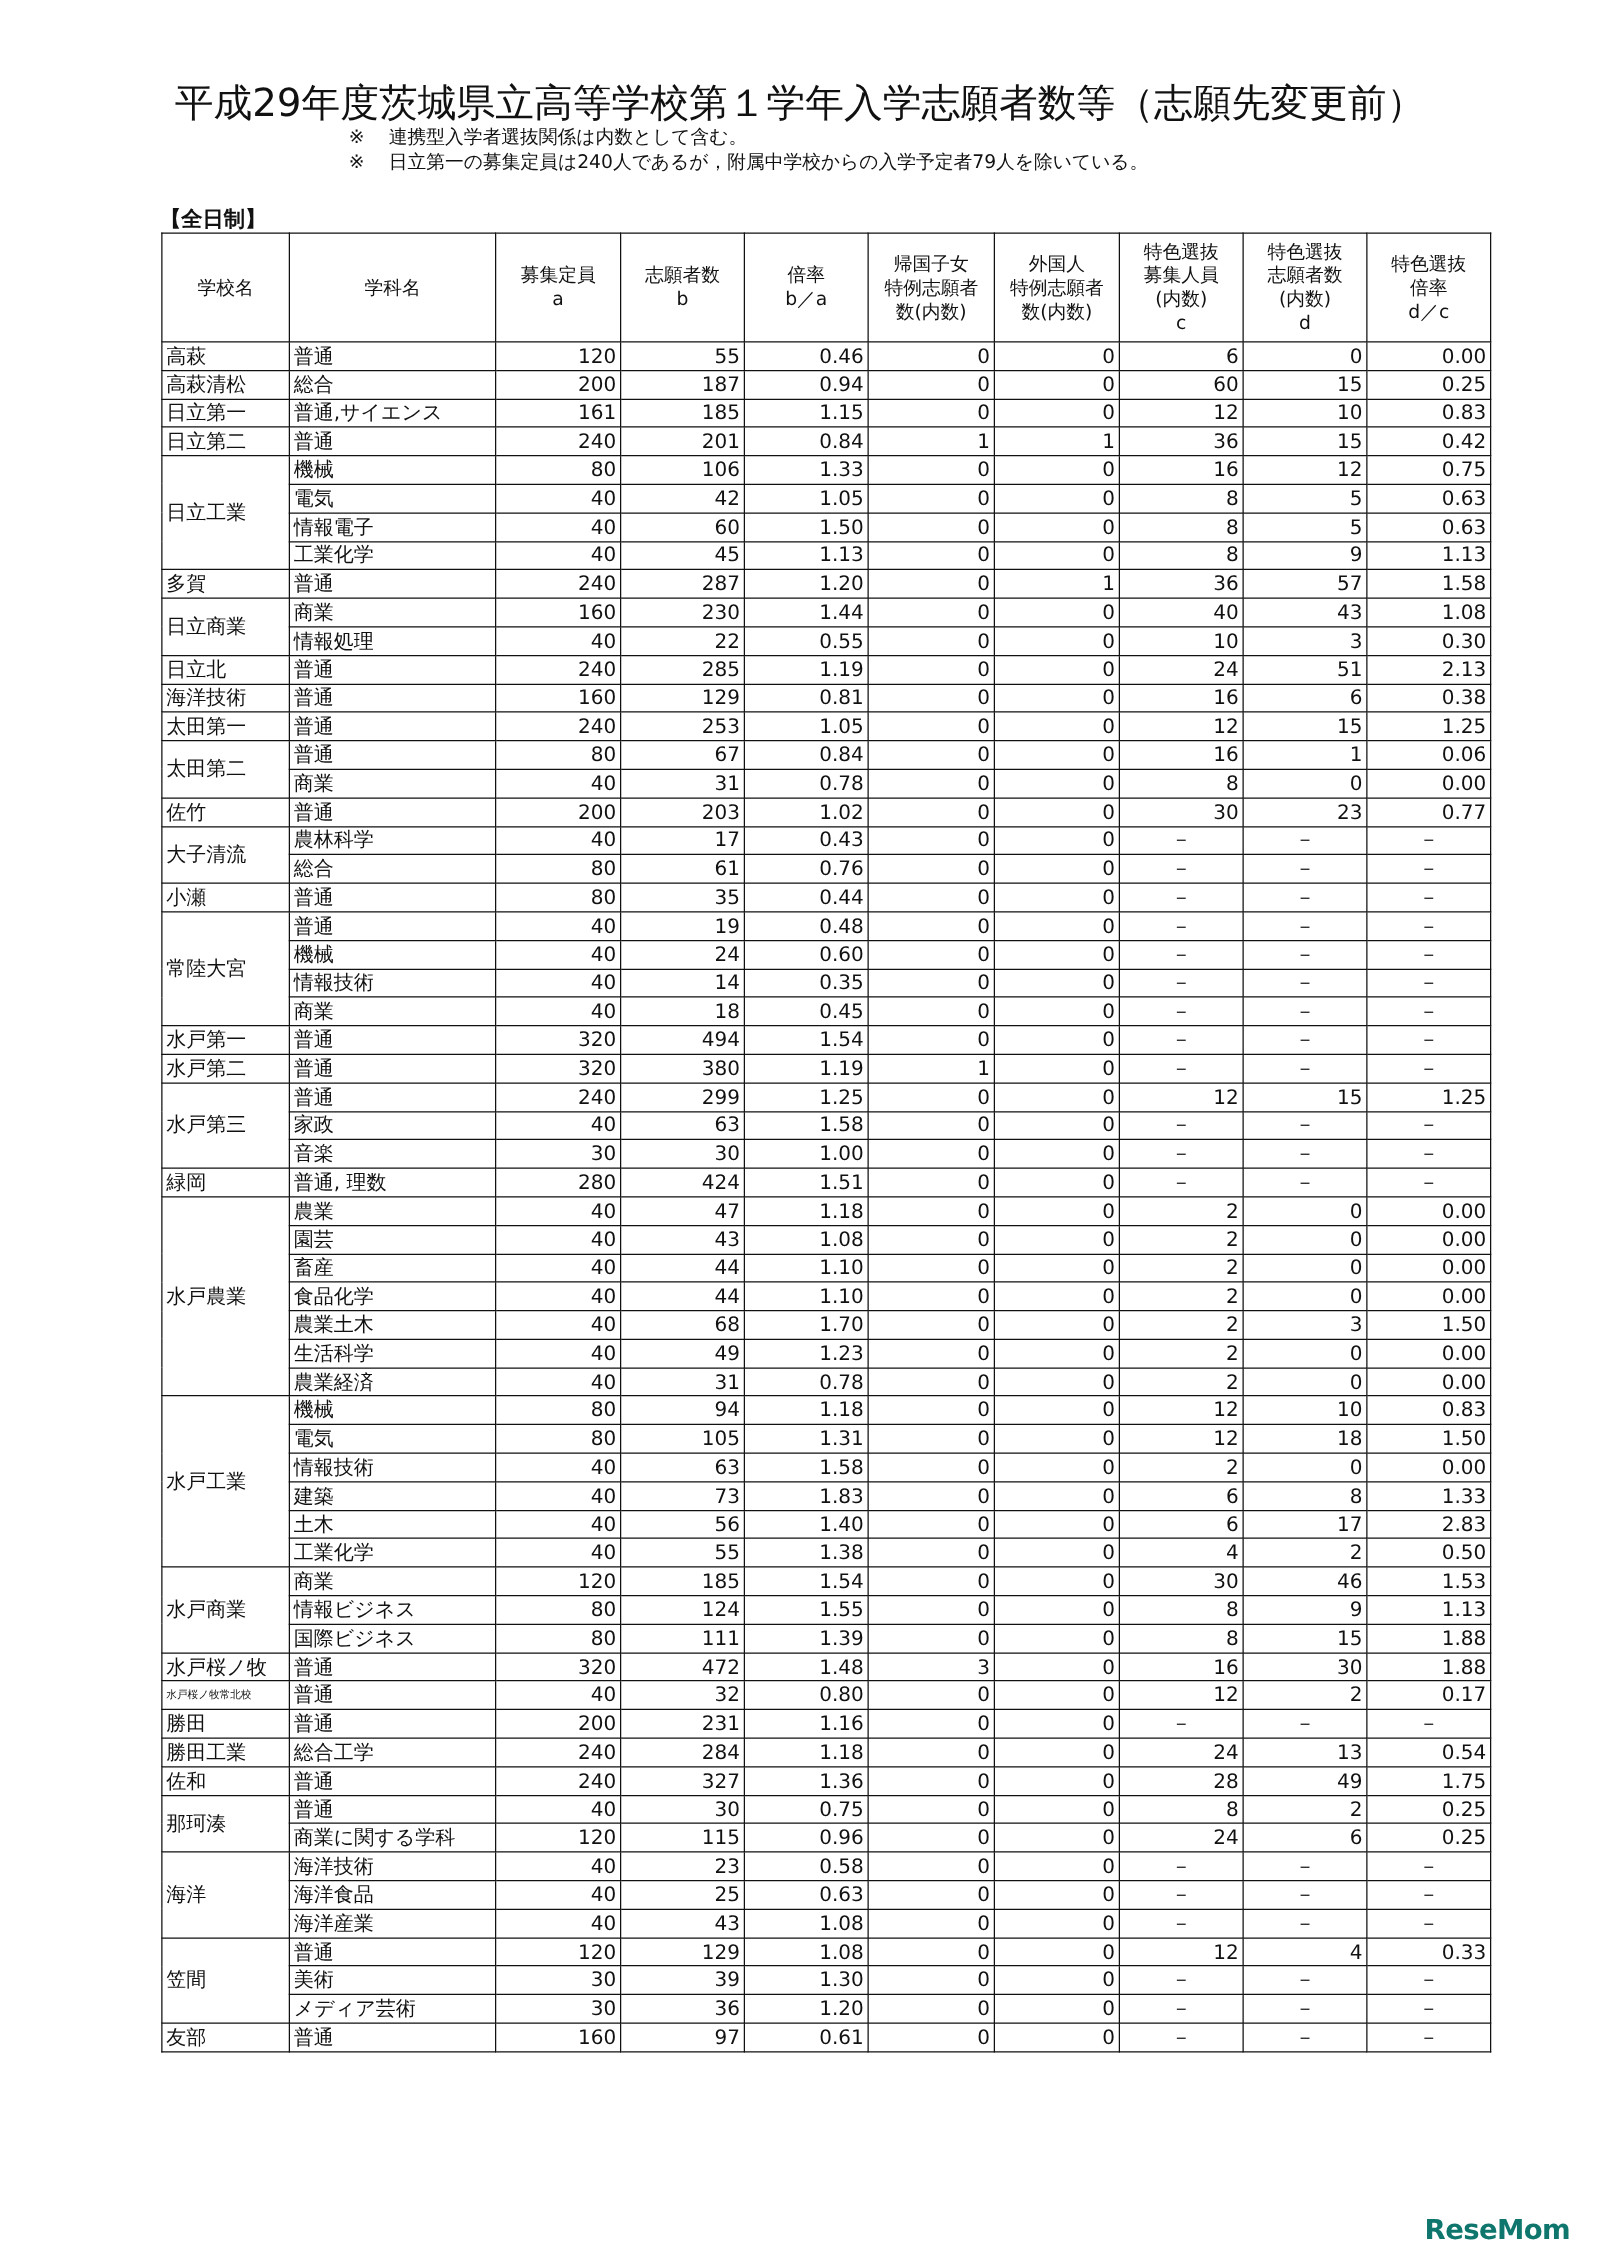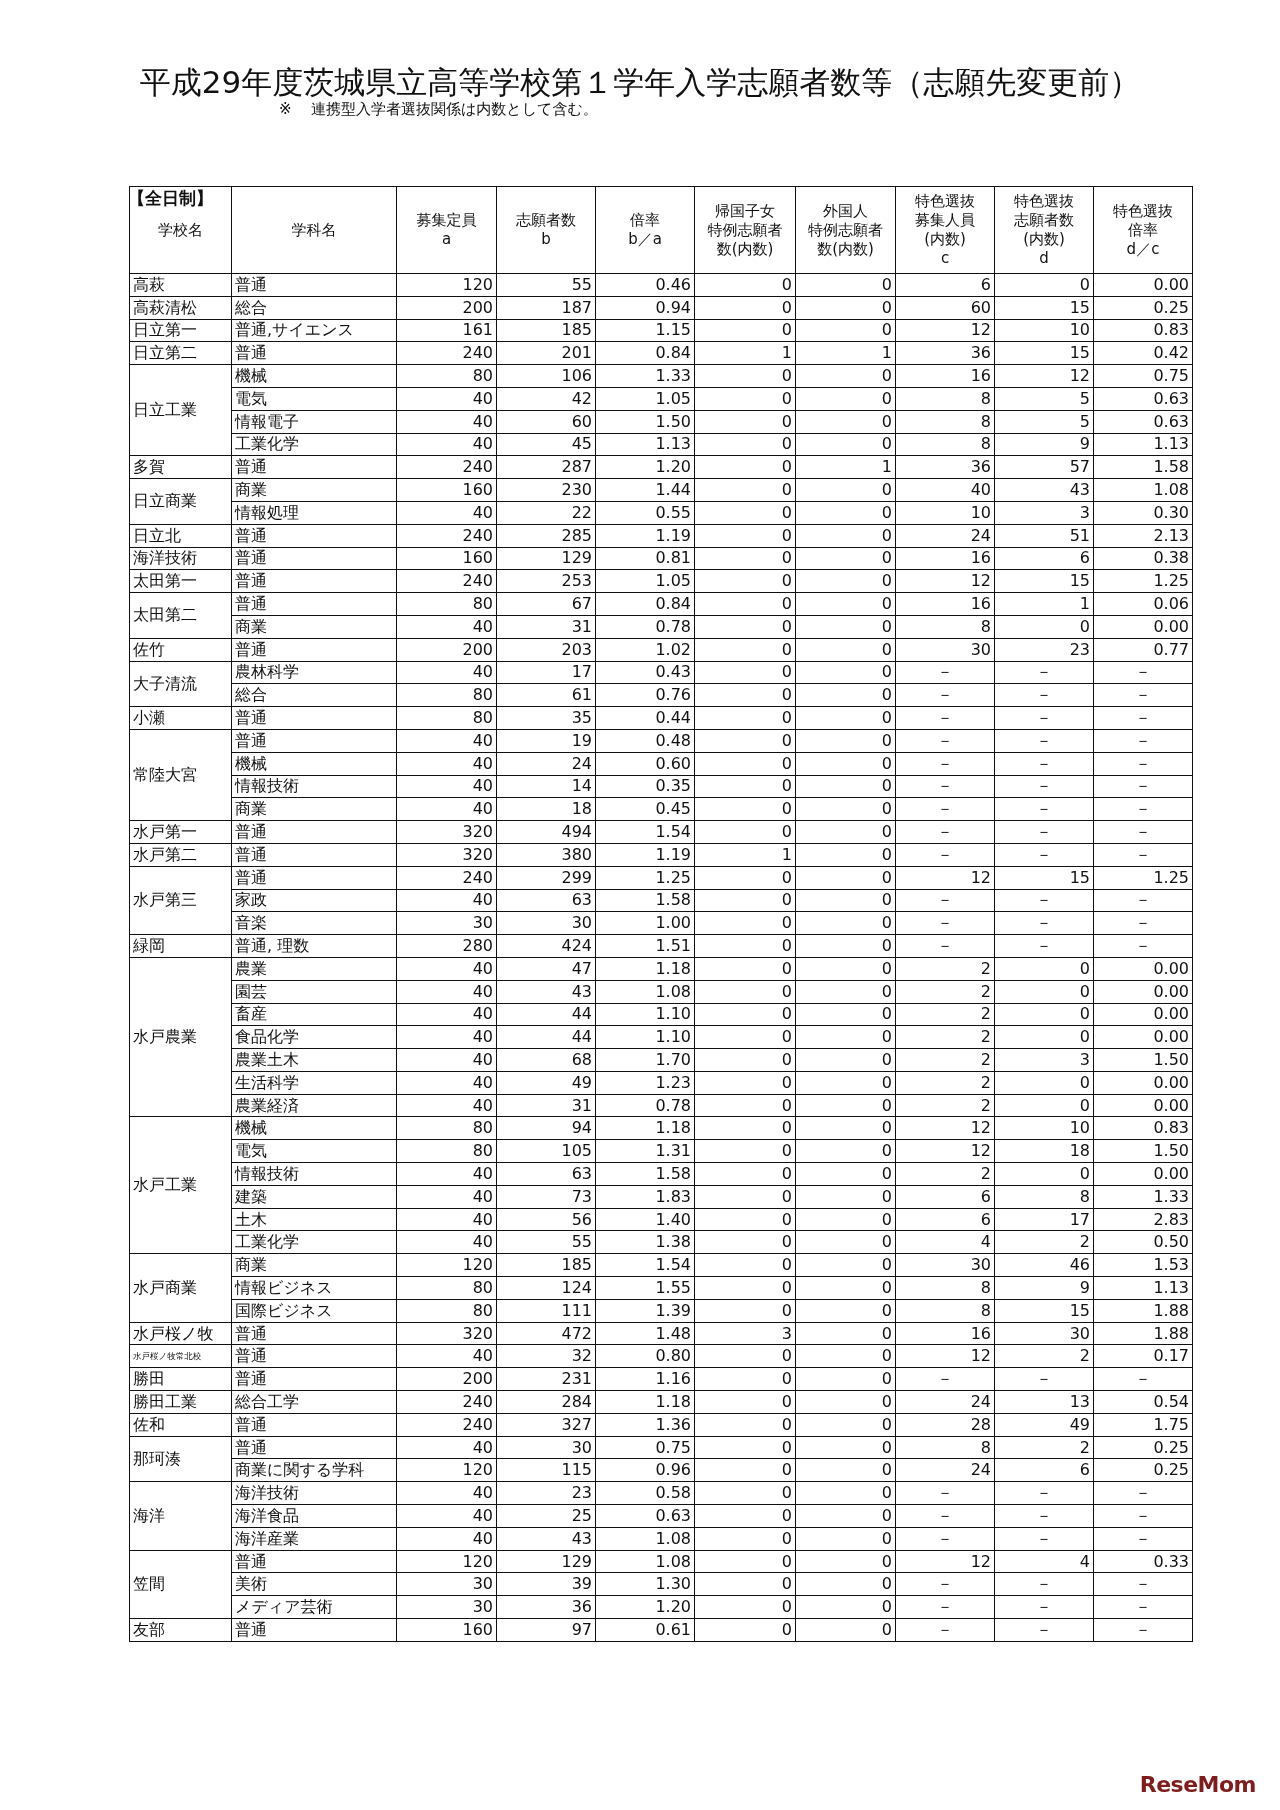--- a/index.html
+++ b/index.html
@@ -2,38 +2,39 @@
 <html><head>
 <meta charset="utf-8">
 <style>
   html, body { margin: 0; padding: 0; background: #ffffff; }
   body { width: 1280px; height: 1810px; position: relative; font-family: "DejaVu Sans", "Liberation Sans", sans-serif; color: #111; overflow: hidden; }
   .title { position: absolute; left: 0; width: 1280px; top: 62px; text-align: center; font-size: 31px; letter-spacing: 0px; }
   .notes { position: absolute; left: 236px; top: 99px; font-size: 15px; line-height: 20px; }
   .note { white-space: nowrap; margin-left: 43px; }
   .note .mark { display: inline-block; width: 32px; }
   .note.indent { padding-left: 32px; }
-  .section-label { position: absolute; left: 128px; top: 164px; font-size: 17px; font-weight: bold; margin-top: 23px; }
+  .section-label { position: absolute; left: 128px; top: 164px; font-size: 17px; font-weight: bold; }
   table.grid { position: absolute; left: 129px; top: 186px; width: 1063px; border-collapse: collapse; table-layout: fixed; font-size: 16px; }
   table.grid th, table.grid td { border: 1.5px solid #111; padding: 0 3px; height: 21.8px; line-height: 20px; overflow: hidden; white-space: nowrap; }
   table.grid thead th { font-weight: normal; height: 86px; line-height: 19px; font-size: 15px; text-align: center; vertical-align: middle; white-space: normal; }
   td.school { text-align: left; font-size: 16px; }
   td.school.small { font-size: 8.5px; }
   td.dept { text-align: left; font-size: 16px; margin-top: 20px; }
   td.num { text-align: right; padding-right: 4px; }
   td.dash { text-align: center; }
-  .logo { position: absolute; right: 24px; top: 1772px; font-family: "DejaVu Sans", sans-serif; font-weight: bold; font-size: 22px; color: #7f1d1d; letter-spacing: -0.5px; }
+  .logo { position: absolute; right: 24px; top: 1772px; font-family: "DejaVu Sans", sans-serif; font-weight: bold; font-size: 22px; color: #0f766e; letter-spacing: -0.5px; }
 </style>
 </head>
 <body>
 
 <div class="title">平成29年度茨城県立高等学校第１学年入学志願者数等（志願先変更前）</div>
 
 <div class="notes">
   <div class="note"><span class="mark">※</span><span>連携型入学者選抜関係は内数として含む。</span></div>
+  <div class="note"><span class="mark">※</span><span>日立第一の募集定員は240人であるが，附属中学校からの入学予定者79人を除いている。</span></div>
 </div>
 
 <div class="section-label">【全日制】</div>
 
 <table class="grid">
   <colgroup>
     <col style="width:102px">
       <col style="width:165px">
       <col style="width:100px">
       <col style="width:99px">

